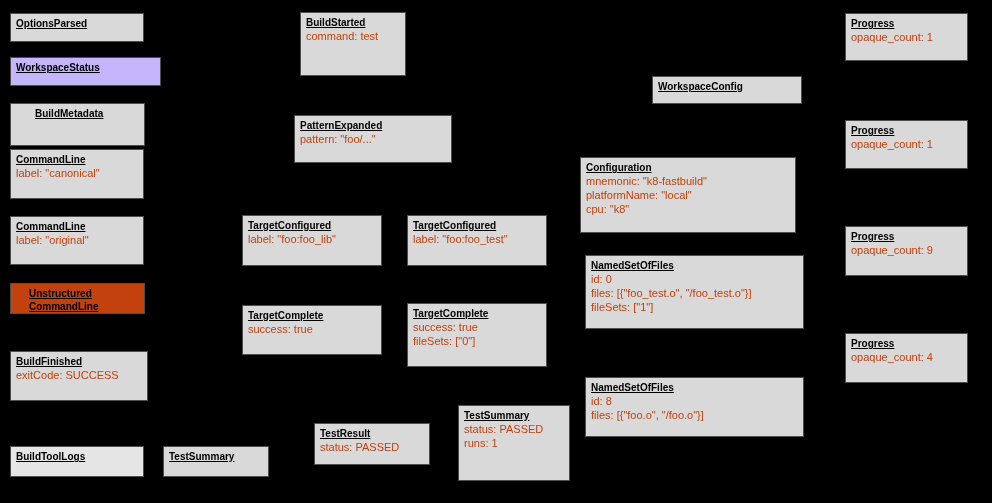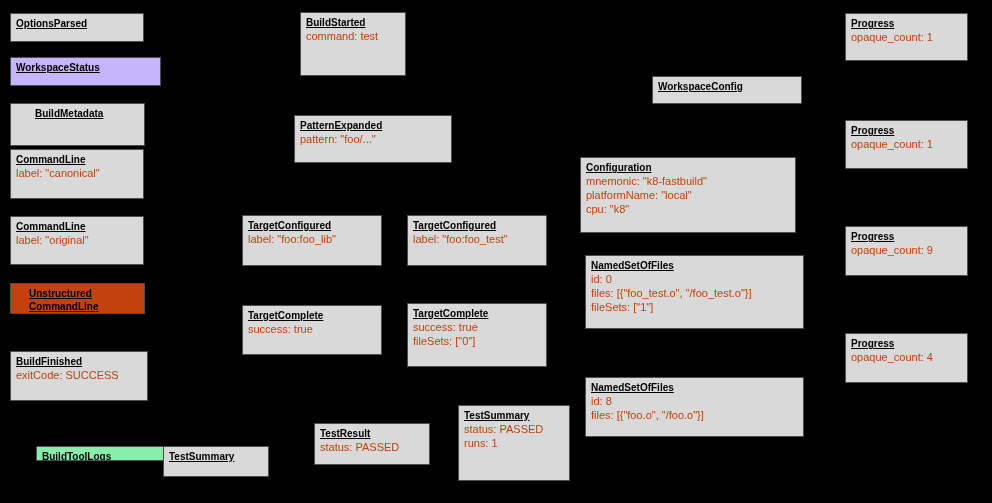--- a/index.html
+++ b/index.html
@@ -59,21 +59,21 @@
       <div class="node-title">CommandLine</div>
       <div class="node-line">label: "original"</div>
     </div>
     <div class="node" style="left: 10px; top: 283px; width: 135px; height: 31px; background: #c2410c; border-color: rgb(77, 77, 77); padding-left: 18px;">
       <div class="node-title">Unstructured CommandLine</div>
     </div>
     <div class="node" style="left: 10px; top: 351px; width: 138px; height: 50px; background: rgb(217, 217, 217); border-color: rgb(77, 77, 77);">
       <div class="node-title">BuildFinished</div>
       <div class="node-line">exitCode: SUCCESS</div>
     </div>
-    <div class="node" style="left: 10px; top: 446px; width: 134px; height: 15px; background: #86efac; border-color: rgb(77, 77, 77); margin-left: 26px;">
+    <div class="node" style="left: 10px; top: 446px; width: 134px; height: 31px; background: #e5e5e5; border-color: rgb(77, 77, 77);">
       <div class="node-title">BuildToolLogs</div>
     </div>
     <div class="node" style="left: 163px; top: 446px; width: 106px; height: 31px; background: rgb(217, 217, 217); border-color: rgb(77, 77, 77);">
       <div class="node-title">TestSummary</div>
     </div>
     <div class="node" style="left: 300px; top: 12px; width: 106px; height: 64px; background: rgb(217, 217, 217); border-color: rgb(77, 77, 77);">
       <div class="node-title">BuildStarted</div>
       <div class="node-line">command: test</div>
     </div>
     <div class="node" style="left: 294px; top: 115px; width: 158px; height: 48px; background: rgb(217, 217, 217); border-color: rgb(77, 77, 77);">

